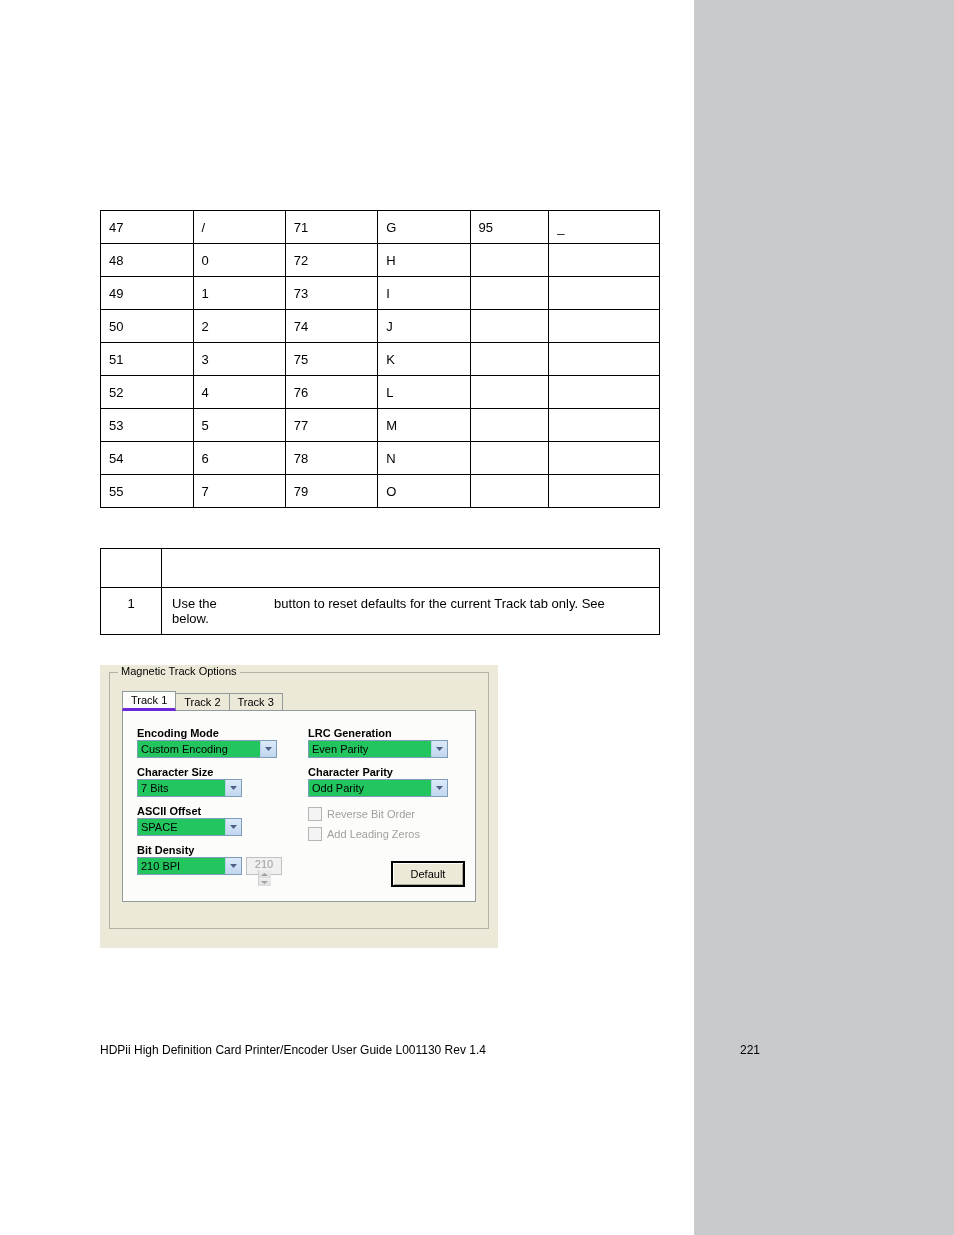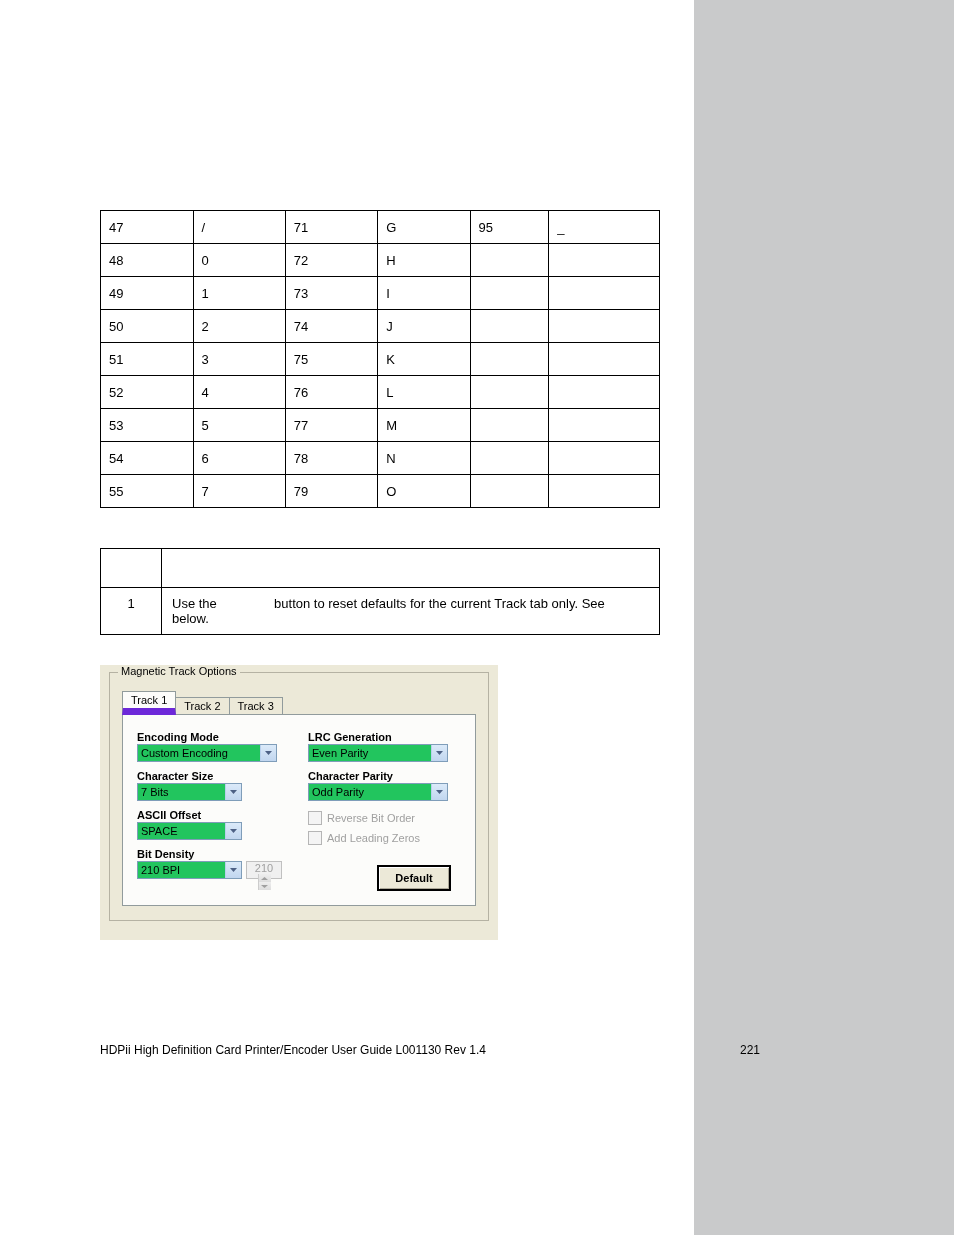--- a/index.html
+++ b/index.html
@@ -66,21 +66,21 @@
     background: #ece9d8;
     border: 1px solid #ece9d8;
     padding: 6px 8px 18px 8px;
     font-family: Tahoma, sans-serif;
     font-size: 11px;
     color: #000;
   }
   .groupbox {
     border: 1px solid #b5b2a3;
     position: relative;
-    padding: 14px 12px 14px 12px;
+    padding: 14px 12px 26px 12px;
   }
   .groupbox-title {
     position: absolute;
     top: -8px;
     left: 8px;
     background: #ece9d8;
     padding: 0 3px;
   }
   .tabs {
     display: flex;
@@ -92,21 +92,21 @@
     border: 1px solid #919b9c;
     border-bottom: none;
     padding: 2px 8px;
     background: #ece9d8;
     font-size: 11px;
     position: relative;
   }
   .tab.active {
     background: #fcfcfa;
     z-index: 2;
-    border-bottom: 7px solid #6d28d9;
+    border-bottom: 3px solid #6d28d9;
     margin-bottom: -1px;
   }
   .tab + .tab { margin-left: -1px; }
   .tabpane {
     border: 1px solid #919b9c;
     background: #fcfcfa;
     padding: 16px 14px 14px 14px;
     min-height: 160px;
     position: relative;
   }
@@ -170,32 +170,31 @@
     align-items: center;
     box-sizing: border-box;
     color: #a0a0a0;
     flex-direction: column;
   }
   .spinner .sval { flex:1; padding: 0 3px; font-size:11px;}
   .spinner .btns { display:flex; flex-direction: column; width: 13px;}
   .spinner .btns div { height: 8px; background: linear-gradient(#eee,#ddd); border-left:1px solid #ccc; display:flex; align-items:center; justify-content:center;}
   .defbtn {
     position: absolute;
-    right: 24px;
+    right: 10px;
     bottom: 14px;
     width: 70px;
     height: 22px;
     border: 2px solid #000;
     background: #ece9d8;
     font-size: 11px;
     display: flex;
     align-items: center;
     justify-content: center;
     box-shadow: inset 1px 1px 0 #fff, inset -1px -1px 0 #aca899;
-    font-weight: bold;
   }
   .bitdensity-row {
     display: flex;
     align-items: flex-end;
   }
   .footer {
     position: absolute;
     left: 100px;
     top: 1043px;
     width: 660px;

